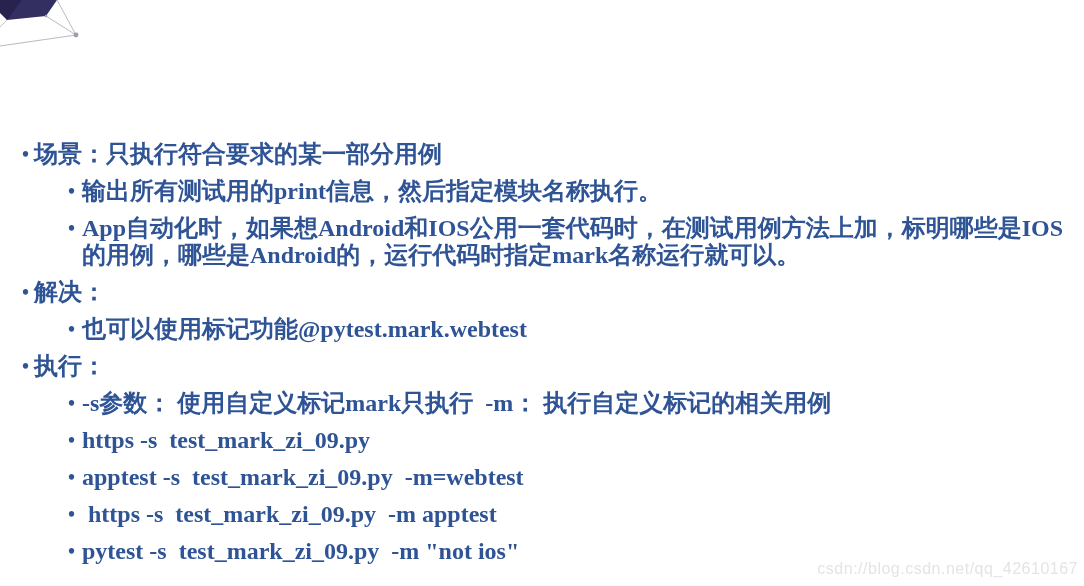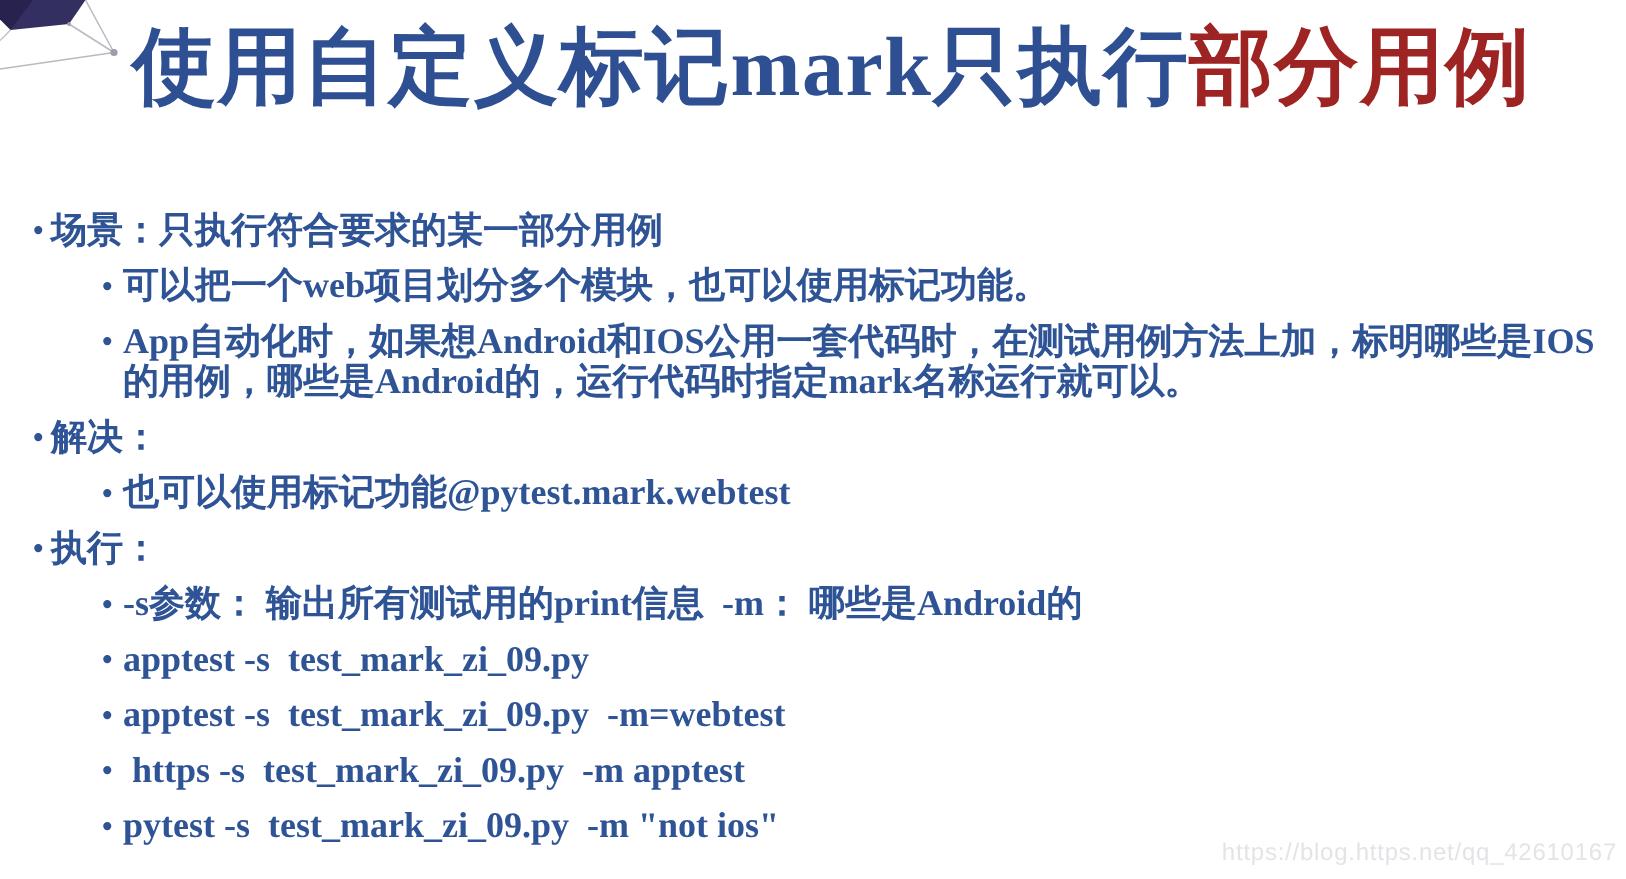--- a/index.html
+++ b/index.html
@@ -65,31 +65,30 @@
     <polygon points="0,0 57,0 46,16 7,20" fill="var(--decoration-navy,#332f60)"></polygon>
     <polygon points="0,0 22,0 7,20 0,13" fill="var(--decoration-navy-dark,#27234e)"></polygon>
     <line x1="57" y1="0" x2="76" y2="35" stroke="var(--decoration-line,#b9b9c2)" stroke-width="1"></line>
     <line x1="46" y1="16" x2="76" y2="35" stroke="var(--decoration-line,#b9b9c2)" stroke-width="1"></line>
     <line x1="76" y1="35" x2="0" y2="46" stroke="var(--decoration-line,#b9b9c2)" stroke-width="1"></line>
     <line x1="7" y1="20" x2="0" y2="27" stroke="var(--decoration-line,#b9b9c2)" stroke-width="0.8"></line>
     <circle cx="76" cy="35" r="2.4" fill="var(--decoration-dot,#9d9da8)"></circle>
     <circle cx="46" cy="16" r="1.3" fill="var(--decoration-dot,#9d9da8)"></circle>
   </svg>
 
-  <h1 class="slide-title"><span>使用自定义标记mark只执行</span><span class="highlight">部分用例</span></h1>
 
   <div class="content" id="bullet-list">
       <div class="l1"><span class="bullet">•</span><span class="txt">场景：只执行符合要求的某一部分用例</span></div>
-      <div class="l2"><span class="bullet">•</span><span class="txt">可以把一个web项目划分多个模块，也可以使用标记功能。</span></div>
+      <div class="l2"><span class="bullet">•</span><span class="txt">输出所有测试用的print信息，然后指定模块名称执行。</span></div>
       <div class="l2"><span class="bullet">•</span><span class="txt">App自动化时，如果想Android和IOS公用一套代码时，在测试用例方法上加，标明哪些是IOS的用例，哪些是Android的，运行代码时指定mark名称运行就可以。</span></div>
       <div class="l1"><span class="bullet">•</span><span class="txt">解决：</span></div>
       <div class="l2"><span class="bullet">•</span><span class="txt">也可以使用标记功能@pytest.mark.webtest</span></div>
       <div class="l1"><span class="bullet">•</span><span class="txt">执行：</span></div>
-      <div class="l2"><span class="bullet">•</span><span class="txt">-s参数： 输出所有测试用的print信息  -m： 哪些是Android的</span></div>
-      <div class="l2"><span class="bullet">•</span><span class="txt">apptest -s  test_mark_zi_09.py</span></div>
+      <div class="l2"><span class="bullet">•</span><span class="txt">-s参数： 使用自定义标记mark只执行  -m： 执行自定义标记的相关用例</span></div>
+      <div class="l2"><span class="bullet">•</span><span class="txt">https -s  test_mark_zi_09.py</span></div>
       <div class="l2"><span class="bullet">•</span><span class="txt">apptest -s  test_mark_zi_09.py  -m=webtest</span></div>
       <div class="l2"><span class="bullet">•</span><span class="txt"> https -s  test_mark_zi_09.py  -m apptest</span></div>
       <div class="l2"><span class="bullet">•</span><span class="txt">pytest -s  test_mark_zi_09.py  -m "not ios"</span></div>
     </div>
 
-  <div class="watermark">https://blog.https.net/qq_42610167</div>
+  <div class="watermark">csdn://blog.csdn.net/qq_42610167</div>
 
 </div>
 
 </body></html>

